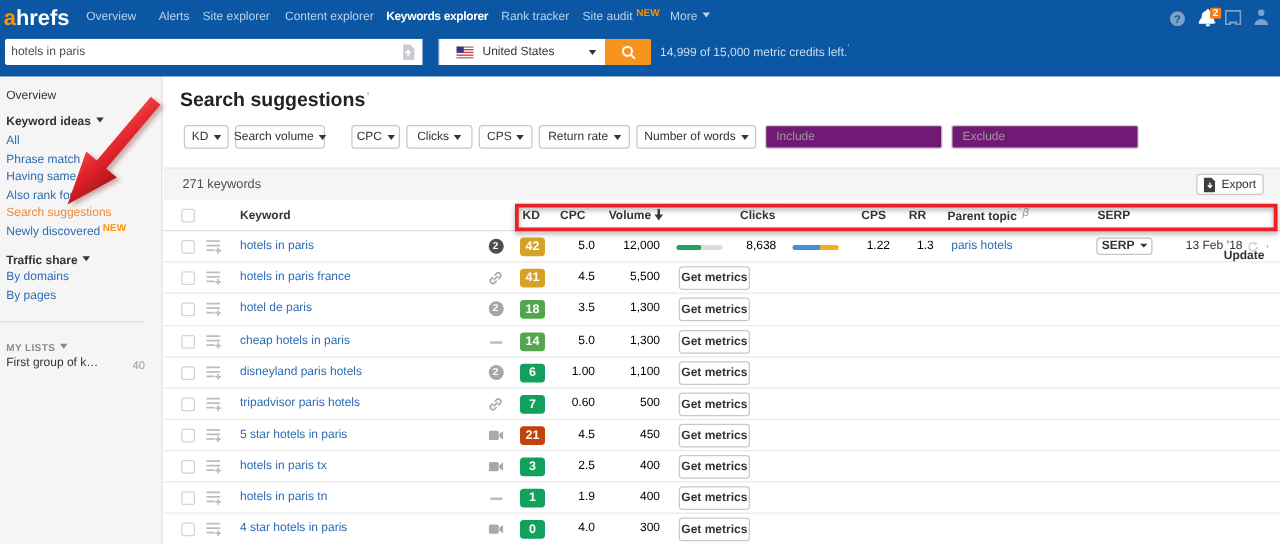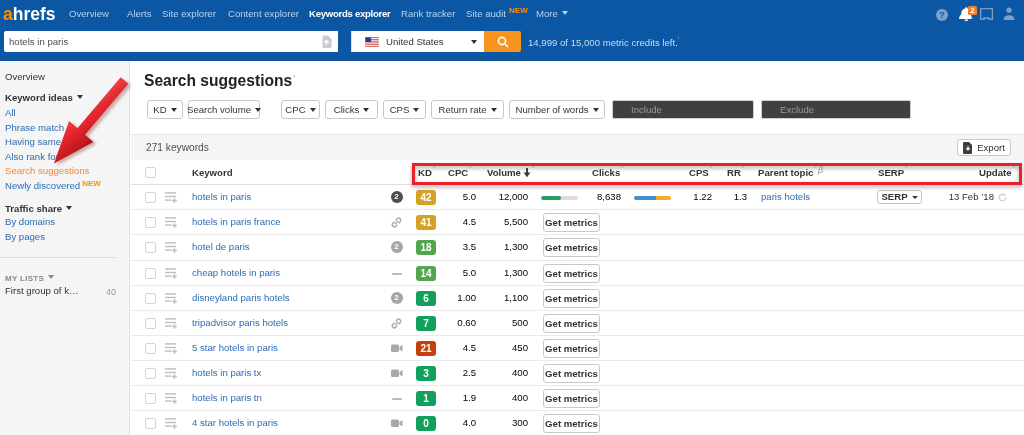--- a/index.html
+++ b/index.html
@@ -32,21 +32,21 @@
 .si.act { color:#ee8a3c; }
 .supnew { font-size:8px; font-weight:bold; color:#ff9000; line-height:0; position:relative; top:-3px; margin-left:2px; }
 
 
 #content { position:absolute; left:131px; top:60px; width:893px; height:375px; }
 #title { position:absolute; left:13px; top:11.5px; font-size:15.6px; font-weight:bold; color:#222; }
 .tick { color:#bbb; font-size:9px; line-height:0; position:relative; top:-5px; margin-left:1px; }
 
 #filters { position:absolute; left:16px; top:40px; height:19px; }
 .fbtn { position:absolute; top:0; height:19px; border:1px solid #c8c8c8; border-radius:3px; background:#fff; font-size:9.6px; white-space:nowrap; color:#333; display:flex; align-items:center; justify-content:center; }
-.fin { position:absolute; top:0; height:19px; border:1px solid #cfcfcf; border-radius:2px; background:#404040; font-size:9.6px; color:#9a9a9a; line-height:17px; padding-left:18px; }
+.fin { position:absolute; top:0; height:19px; border:1px solid #cfcfcf; border-radius:2px; background:#701a75; font-size:9.6px; color:#9a9a9a; line-height:17px; padding-left:8px; }
 
 #graybar { position:absolute; left:0; top:74px; width:893px; height:26px; background:#f5f5f5; border-top:1px solid #e7e7e7; }
 #graybar .cnt { position:absolute; left:15px; top:7px; font-size:10.2px; color:#4e4e4e; }
 #exportbtn { position:absolute; right:13px; top:4px; width:54px; height:17px; background:#fff; border:1px solid #c9c9c9; border-radius:3px; font-size:9.6px; color:#333; display:flex; align-items:center; justify-content:center; gap:4px; }
 
 
 #tbl { position:absolute; left:0; top:100px; width:893px; }
 .trow { position:relative; height:25.15px; border-bottom:1px solid #eaeaea; }
 .trow.hdr { border-bottom:1px solid #e0e0e0; }
 .c { position:absolute; top:0; height:25px; line-height:23.3px; font-size:9.6px; white-space:nowrap; }
@@ -200,21 +200,21 @@
       <span class="c hcell" style="left:287px;">KD<span class="tick">’</span></span>
       <span class="c hcell" style="left:317px;">CPC<span class="tick">’</span></span>
       <span class="c hcell" style="left:356px;">Volume<svg width="8" height="10" viewBox="0 0 8 10" style="margin-left:2px; vertical-align:-1.5px;">
             <path d="M3 0 h2 v4.5 h2.4 L4 9.3 L0.6 4.5 H3 z" fill="#3a3a3a"></path>
           </svg><span class="tick">’</span></span>
       <span class="c hcell" style="left:461px;">Clicks<span class="tick">’</span></span>
       <span class="c hcell" style="left:558px;">CPS<span class="tick">’</span></span>
       <span class="c hcell" style="left:596px;">RR<span class="tick">’</span></span>
       <span class="c hcell" style="left:627px;">Parent topic<span class="tick">’</span><span style="color:#999; font-weight:normal; font-style:italic; font-size:9px; position:relative; top:-3px; margin-left:1px;">β</span></span>
       <span class="c hcell" style="left:747px;">SERP<span class="tick">’</span></span>
-      <span class="c hcell" style="left:848px;">Update<span class="tick">’</span></span>
+      <span class="c hcell" style="left:848px;margin-top:32px;">Update<span class="tick">’</span></span>
     </div>
 
     <div class="trow">
       <span class="cb"></span>
       <svg class="abs" style="left:34px; top:6px;" width="14" height="13" viewBox="0 0 14 13">
           <g fill="#bdbdbd">
             <rect x="0" y="1.2" width="11" height="1.4"></rect>
             <rect x="0" y="4.8" width="11" height="1.4"></rect>
             <rect x="0" y="8.4" width="6.5" height="1.4"></rect>
             <rect x="8.8" y="7.2" width="1.4" height="4.6"></rect>

